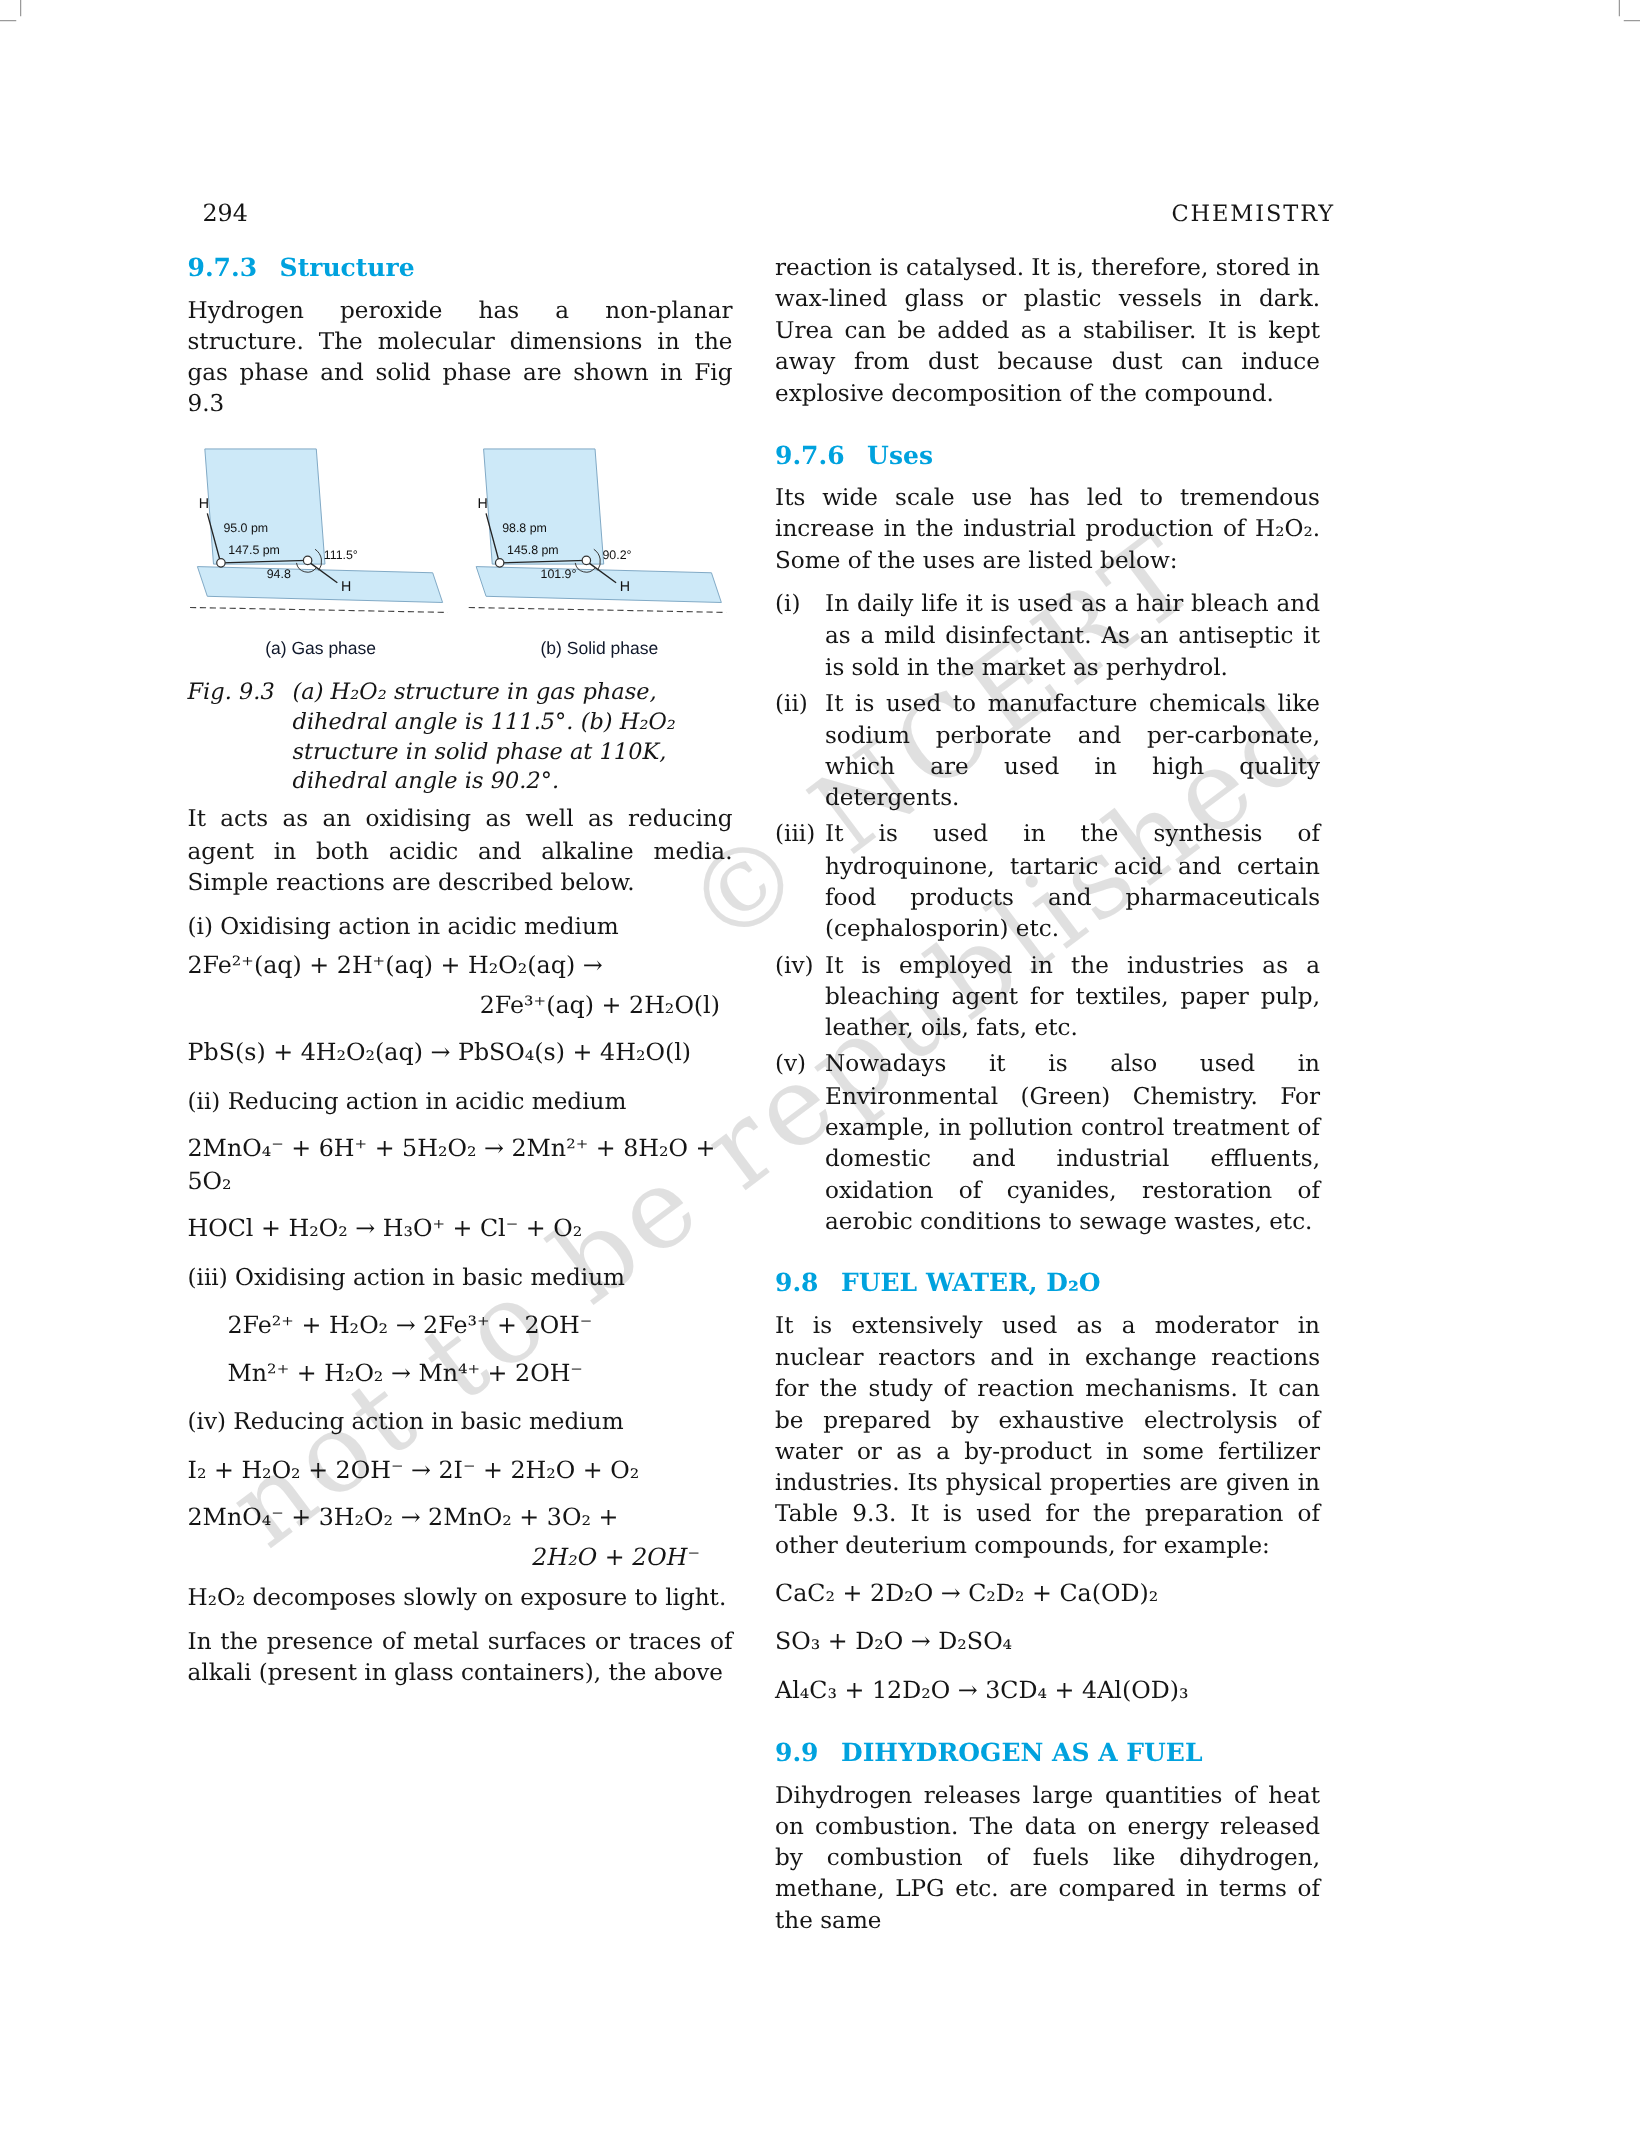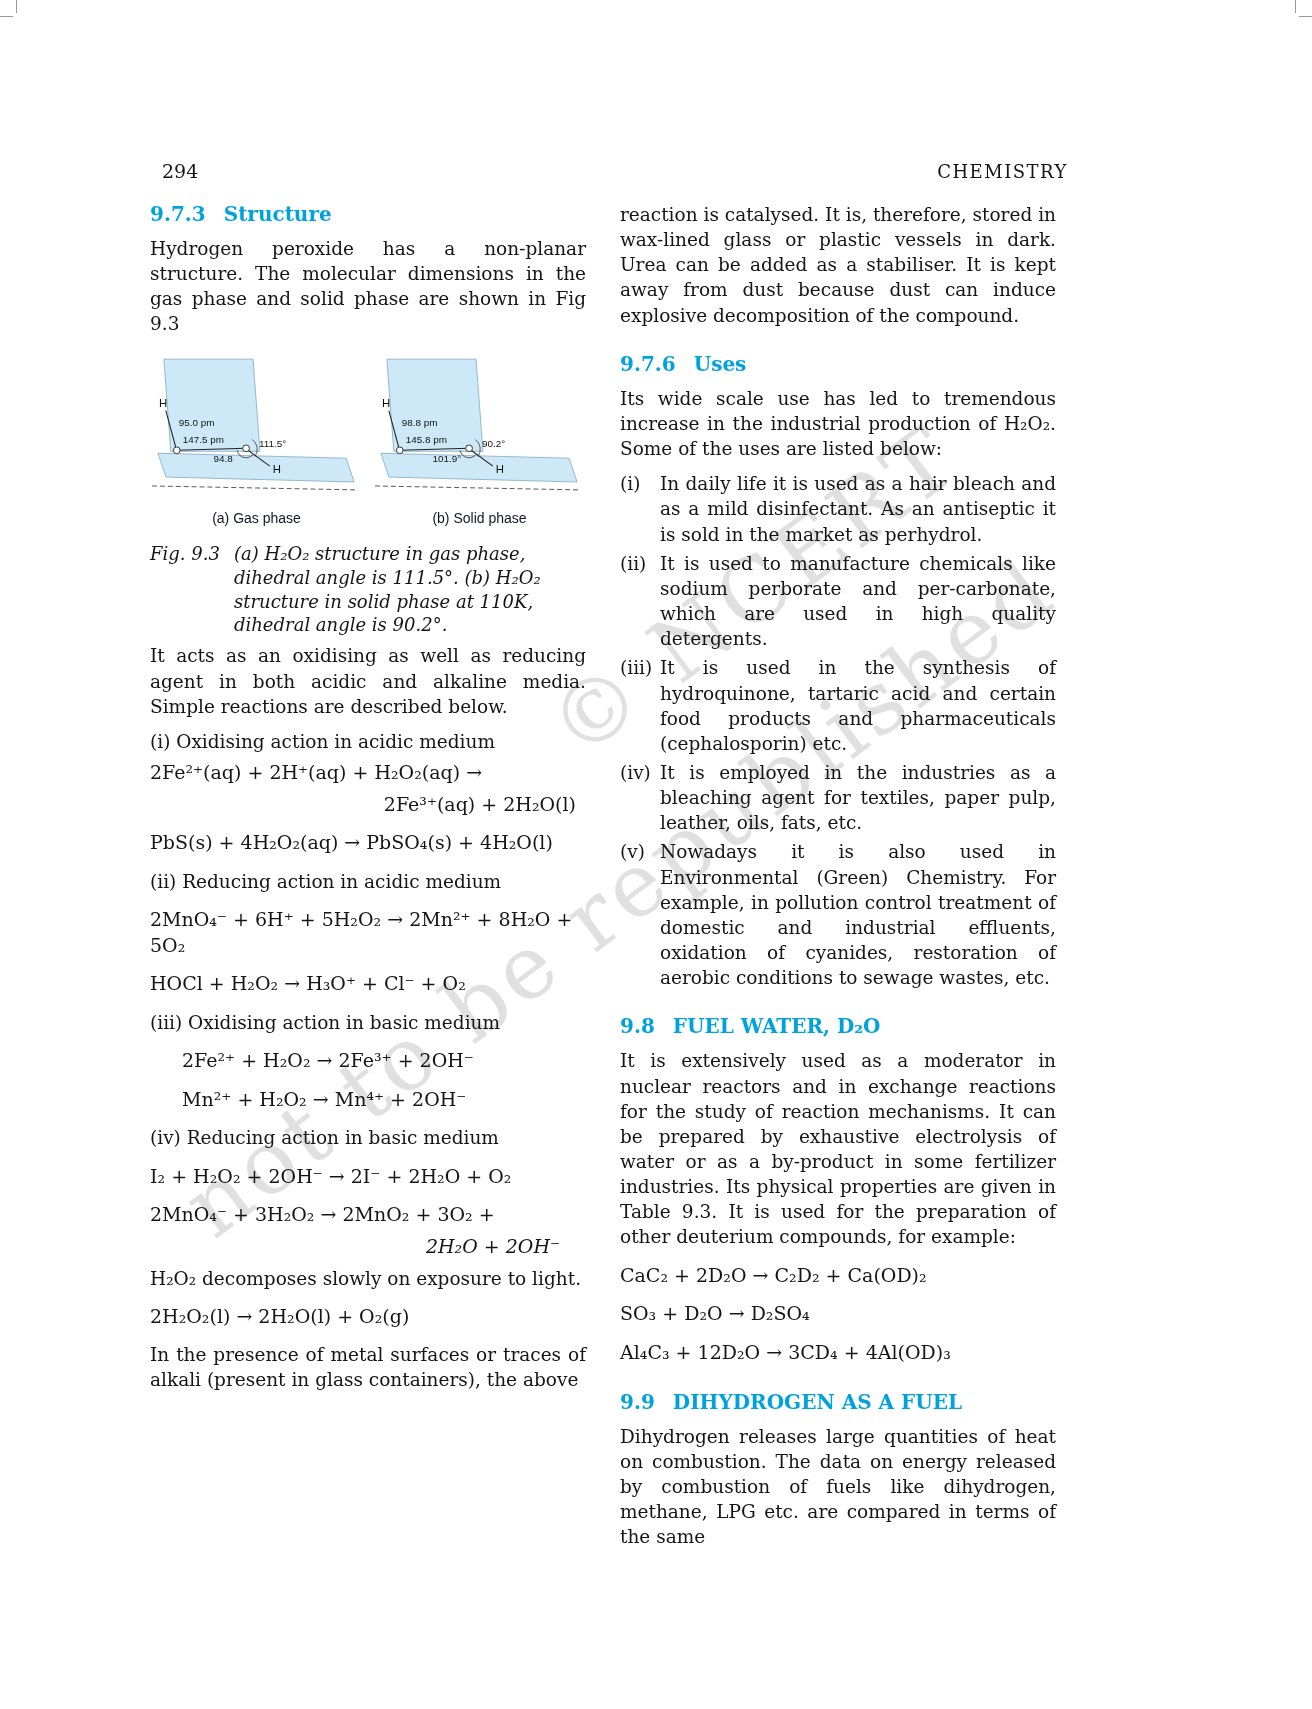--- a/index.html
+++ b/index.html
@@ -169,21 +169,20 @@
         <p class="medlabel">(iii) Oxidising action in basic medium</p>
         <div class="eq ind">2Fe²⁺ + H₂O₂ → 2Fe³⁺ + 2OH⁻</div>
         <div class="eq ind">Mn²⁺ + H₂O₂ → Mn⁴⁺ + 2OH⁻</div>
 
         <p class="medlabel">(iv) Reducing action in basic medium</p>
         <div class="eq">I₂ + H₂O₂ + 2OH⁻ → 2I⁻ + 2H₂O + O₂</div>
         <div class="eq tight">2MnO₄⁻ + 3H₂O₂ → 2MnO₂ + 3O₂ +</div>
         <div class="eq tight right2">2H₂O + 2OH⁻</div>
 
         <p class="body">H₂O₂ decomposes slowly on exposure to light.</p>
-        <div class="eq">2H₂O₂(l) → 2H₂O(l) + O₂(g)</div>
         <p class="body">In the presence of metal surfaces or traces of alkali (present in glass containers), the above</p>
 
       </div>
 
       <div class="col">
 
         <p class="body">reaction is catalysed. It is, therefore, stored in wax-lined glass or plastic vessels in dark. Urea can be added as a stabiliser. It is kept away from dust because dust can induce explosive decomposition of the compound.</p>
 
         <h2 class="sec">
           <span>9.7.6</span>

